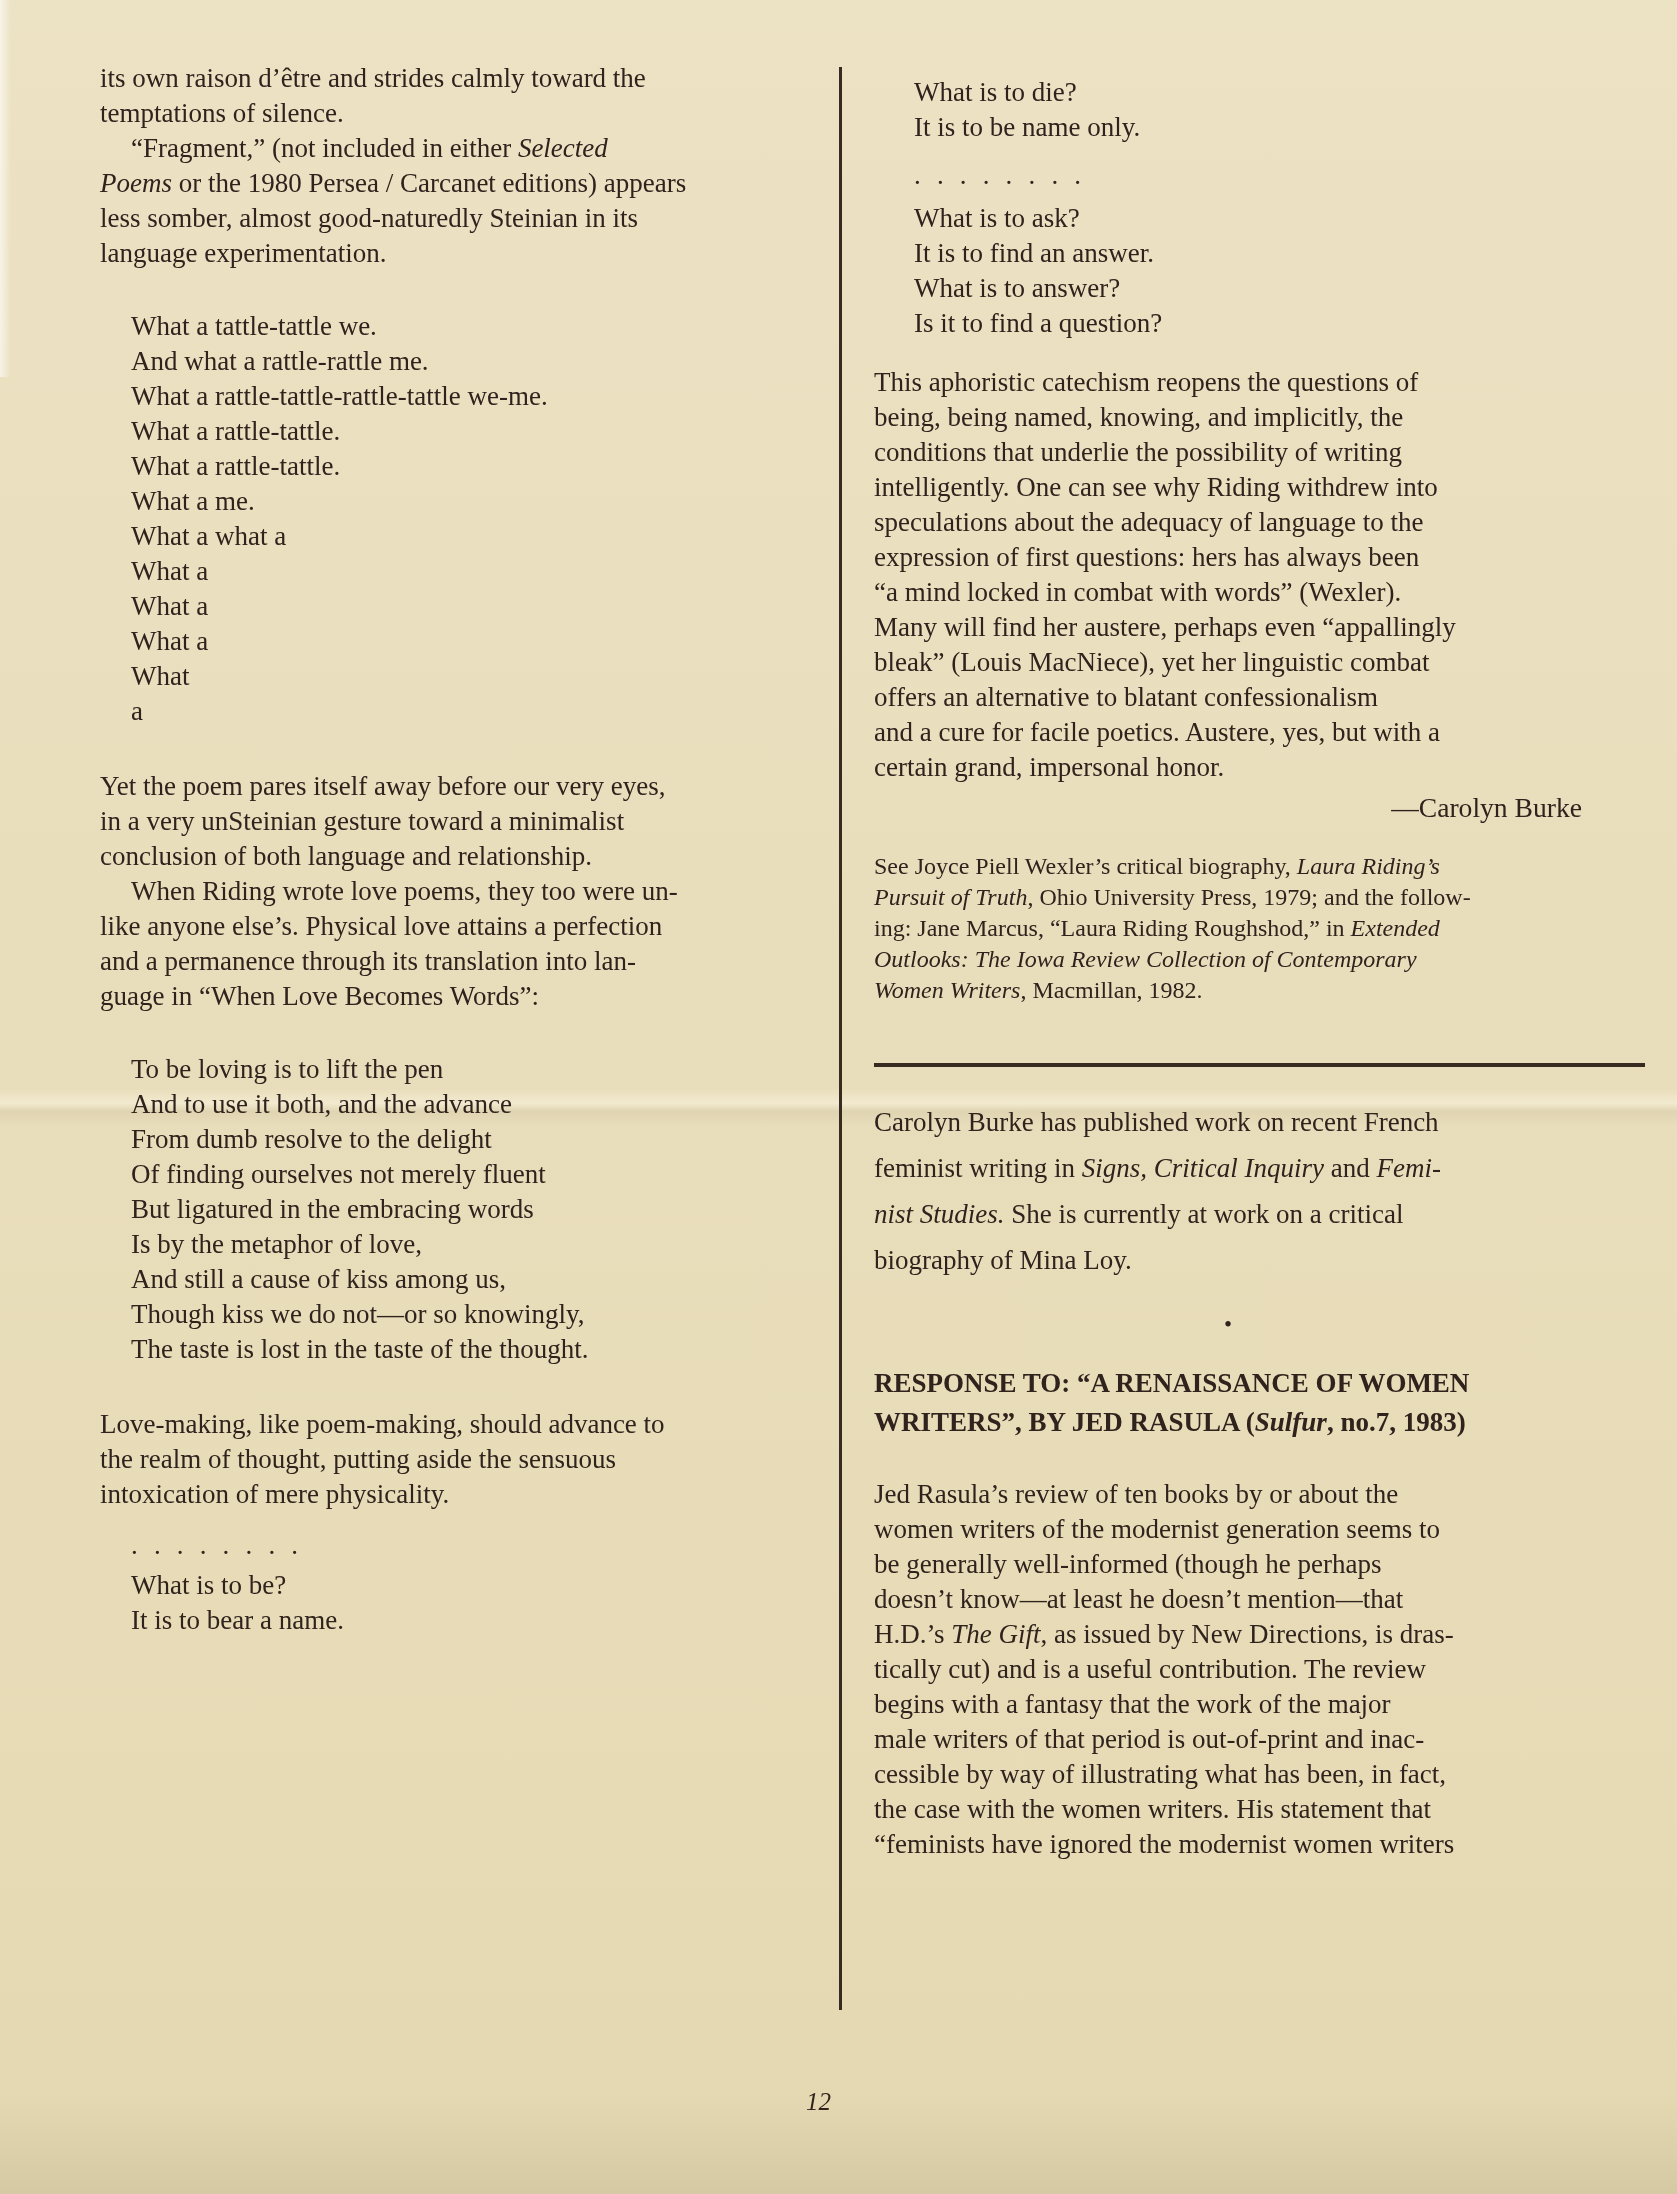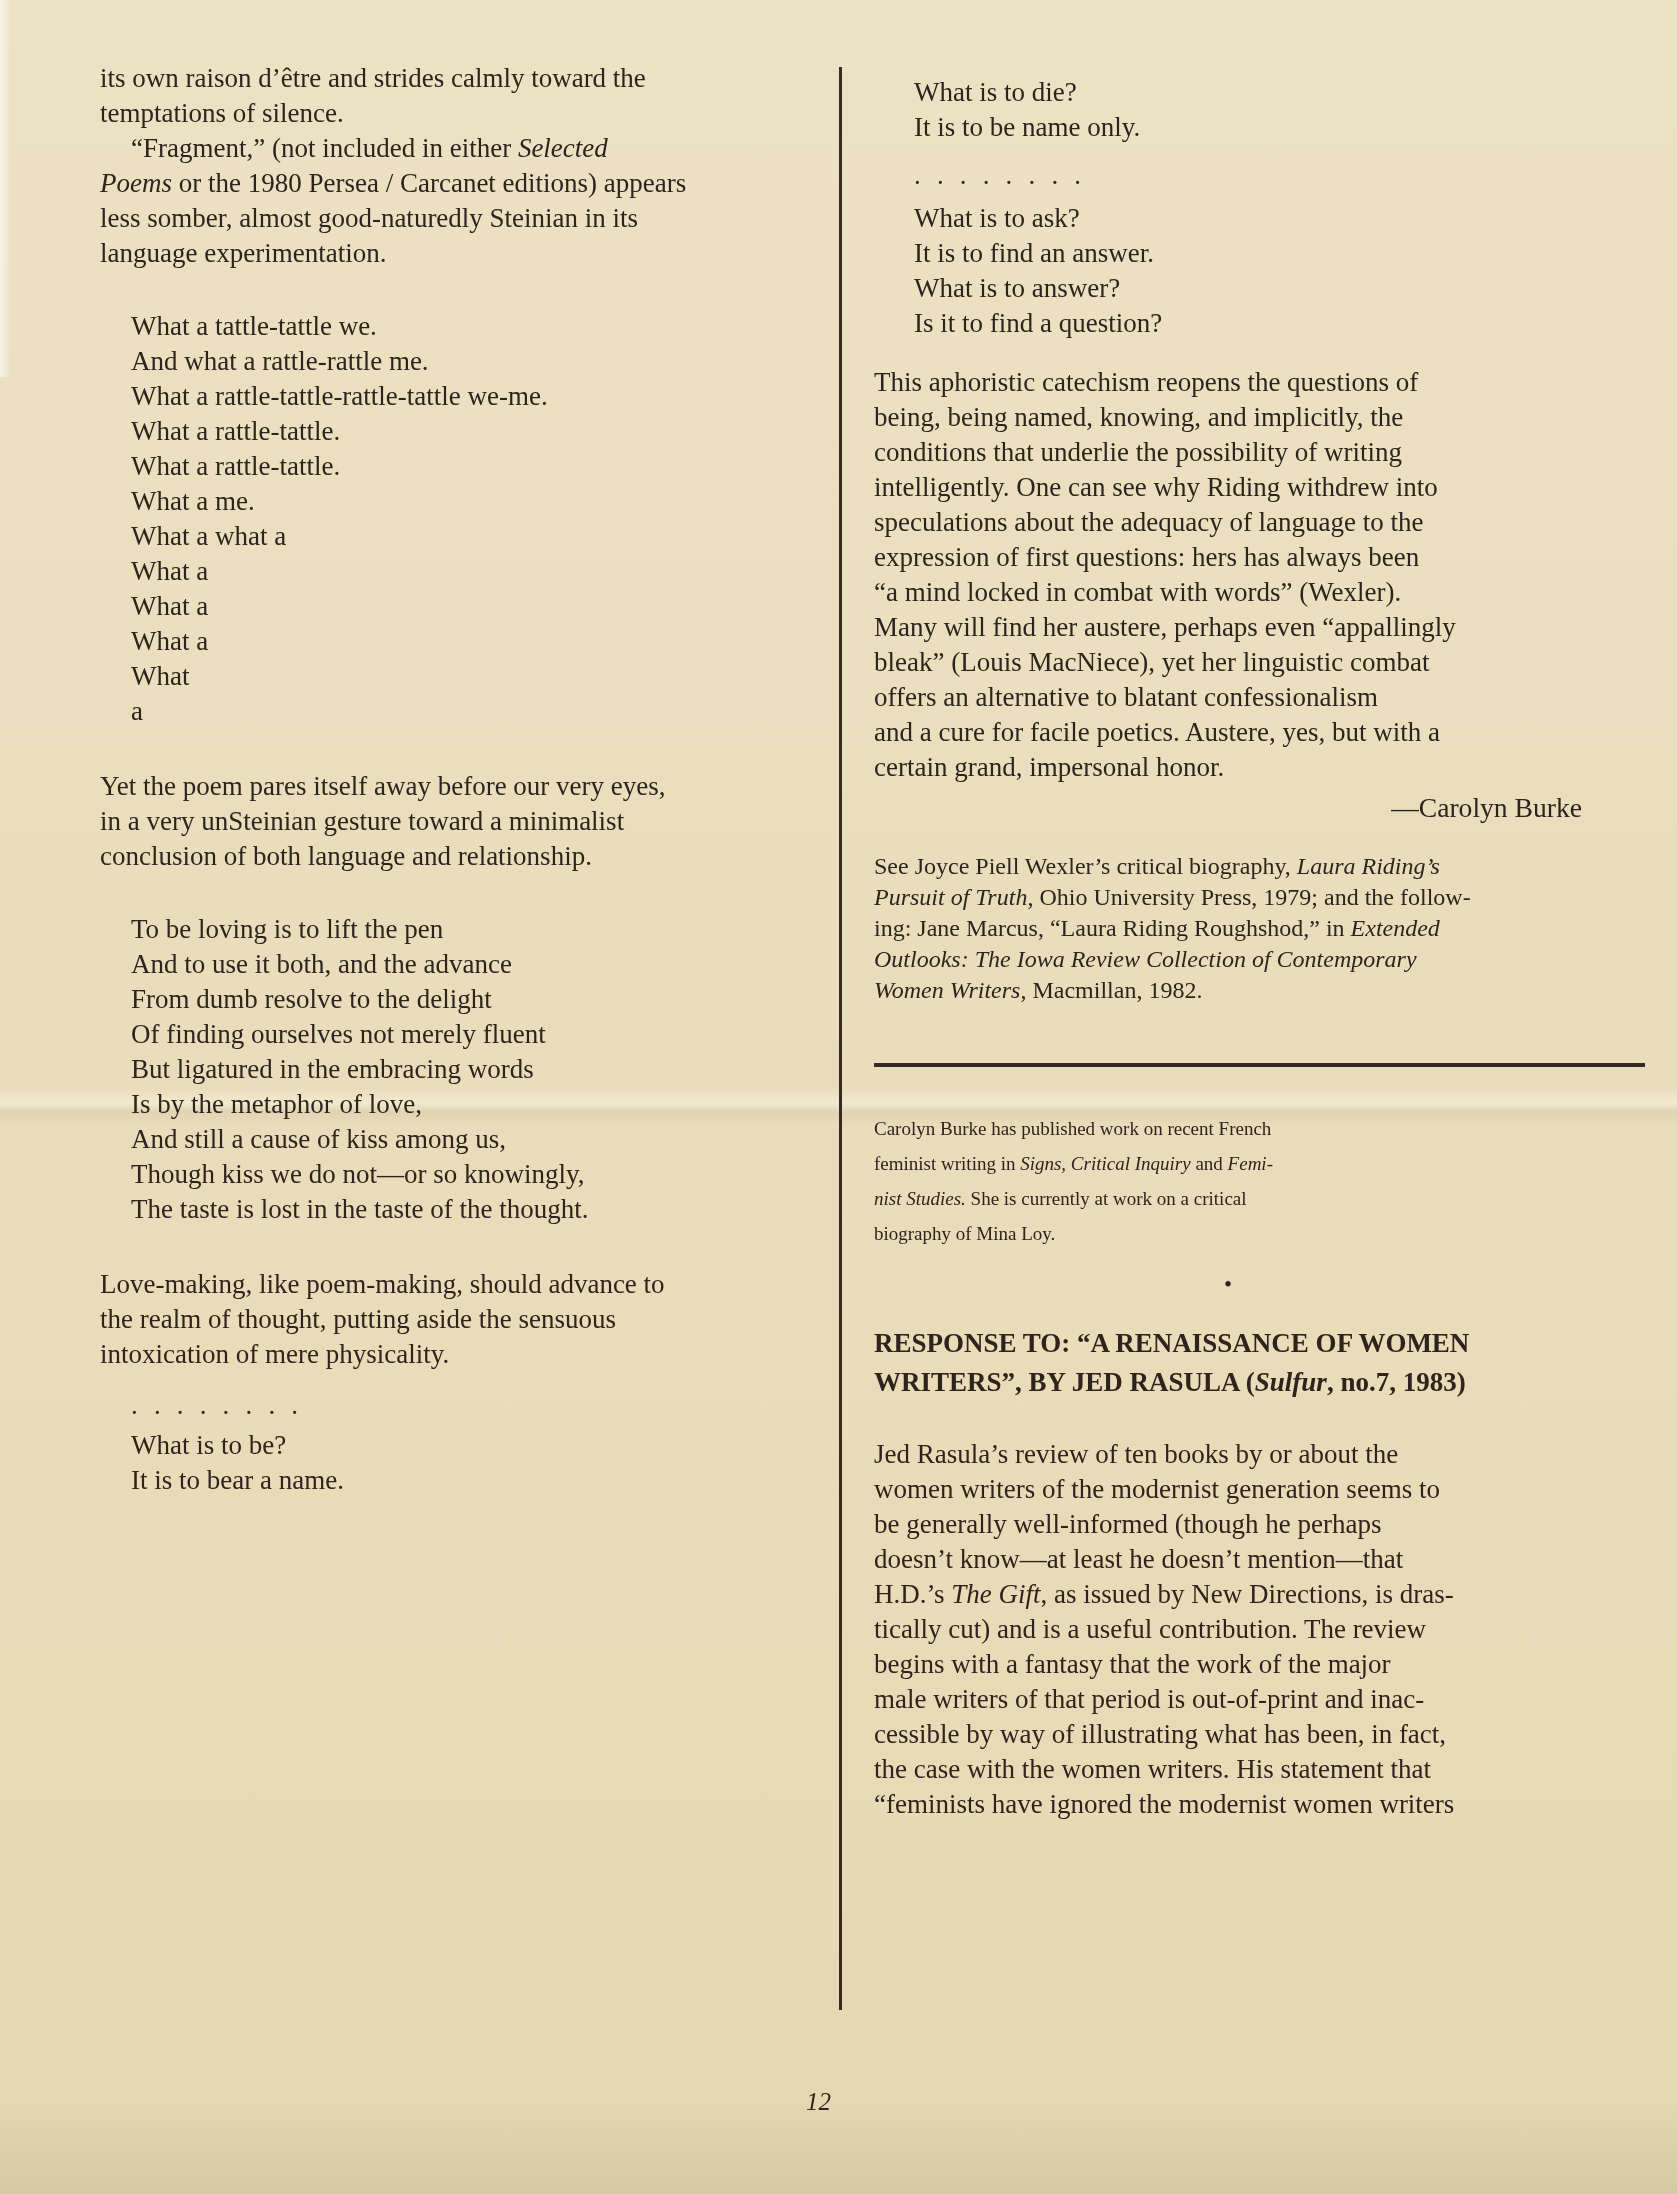--- a/index.html
+++ b/index.html
@@ -31,21 +31,21 @@
   .poem.no-margin{margin-top:0;margin-bottom:0;}
   .dots-row{margin:16px 0 5.4px 31px;font-size:27px;line-height:35px;letter-spacing:4.7px;}
 
   .col-right .poem{margin:0 0 0 40px;}
   .col-right .dots-row{margin:13.4px 0 8px 40px;}
   .para-catechism{margin-top:24px !important;}
   .sig{margin:4px 64px 0 0;text-align:right;font-size:27.6px;line-height:38px;}
   .note{margin:44px 0 0 0;font-size:24px;line-height:31px;white-space:pre-wrap;}
   .note2{margin:24px 0 0 0;font-size:24px;line-height:31px;white-space:pre-wrap;}
   .rule{margin-top:57px;width:771px;height:3.4px;background:var(--rule);}
-  .bio{margin-top:44px;font-size:19px;line-height:35px;white-space:pre-wrap;}
+  .bio{margin-top:32px;font-size:27px;line-height:46px;white-space:pre-wrap;}
   .bullet{margin:17.5px 64px 0 0;height:30px;text-align:center;font-size:23px;line-height:30px;}
   .heading{margin:24px 0 0 0;font-weight:bold;font-size:27px;line-height:39px;white-space:pre-wrap;font-family:Liberation Serif, serif;}
   .para-rasula{margin-top:35px !important;}
   .pageno{position:absolute;left:0;top:2088px;width:1637px;text-align:center;
     font-size:25px;font-style:italic;}
   .it{font-style:italic;}
 </style>
 </head>
 <body>
 
@@ -69,20 +69,24 @@
 What a me.
 What a what a
 What a
 What a
 What a
 What
 a</div>
     <p class="body"><span>Yet the poem pares itself away before our very eyes,
 in a very unSteinian gesture toward a minimalist
 conclusion of both language and relationship.</span></p>
+    <p class="body indent"><span>When Riding wrote love poems, they too were un-
+like anyone else’s. Physical love attains a perfection
+and a permanence through its translation into lan-
+guage in “When Love Becomes Words”:</span></p>
     <div class="poem">To be loving is to lift the pen
 And to use it both, and the advance
 From dumb resolve to the delight
 Of finding ourselves not merely fluent
 But ligatured in the embracing words
 Is by the metaphor of love,
 And still a cause of kiss among us,
 Though kiss we do not—or so knowingly,
 The taste is lost in the taste of the thought.</div>
     <p class="body"><span>Love-making, like poem-making, should advance to

